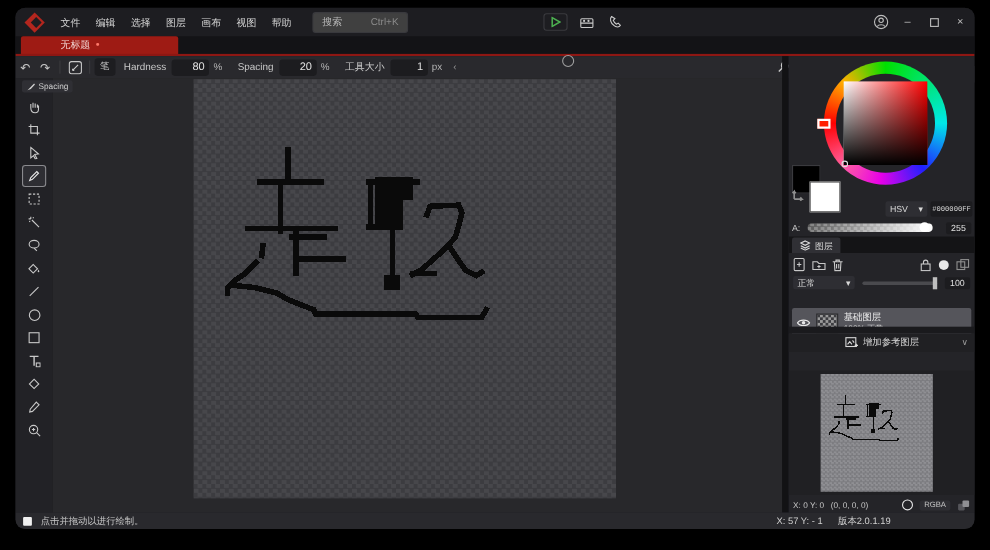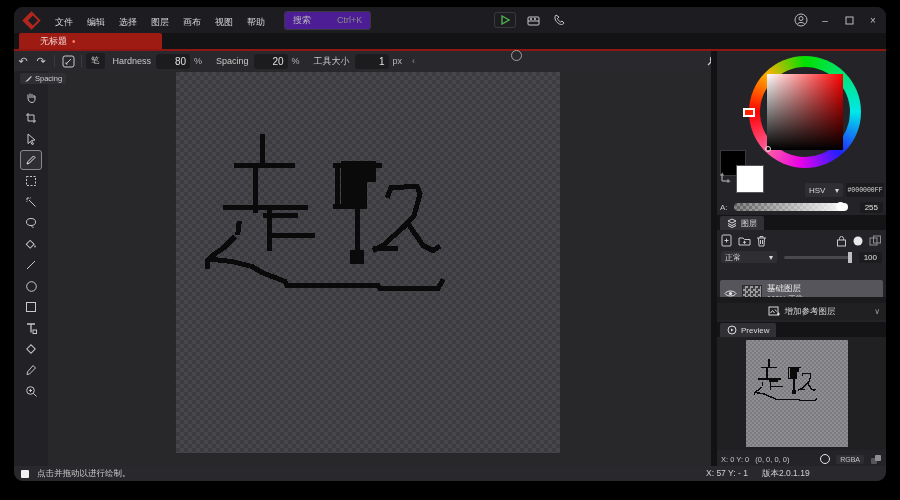--- a/index.html
+++ b/index.html
@@ -10,35 +10,35 @@
 
   
   #menubar { position:absolute; left:0; top:0; width:100%; height:26px;
              background:#1d1d21; display:flex; align-items:center; }
   #logo { width:13px; height:13px; background:#b3261e; transform:rotate(45deg);
           margin:0 10px 0 11px; position:relative; }
   #logo:after { content:""; position:absolute; left:3px; top:3px; width:7px; height:7px;
                 background:#1d1d21; transform:translate(1px,-1px); }
   .menu-item { font-size:9px; padding:3px 7px; color:#d6d6d6; cursor:default; }
   #searchbox { display:flex; align-items:center; gap:26px; margin-left:12px;
-               background:#4c1d95; border:1px solid #39393d; border-radius:3px;
+               background:#404040; border:1px solid #39393d; border-radius:3px;
                padding:2px 8px; font-size:9px; color:#b9b9b9; }
   #searchbox .shortcut { color:#8a8a8a; }
   #center-icons { position:absolute; left:480px; display:flex; align-items:center; gap:8px; }
   #play-btn { width:22px; height:16px; border:1px solid #3a3a3e; border-radius:3px;
               display:flex; align-items:center; justify-content:center; }
   #win-icons { position:absolute; right:4px; display:flex; align-items:center; gap:6px; }
   .winbtn { width:18px; height:18px; display:flex; align-items:center; justify-content:center;
             font-size:10px; color:#bdbdbd; }
   svg.ic { display:block; }
 
   
   #tabbar { position:absolute; left:0; top:26px; width:100%; height:16px; background:#131316; }
   #file-tab { position:absolute; left:5px; top:0; width:143px; height:16px; background:#9e1b14;
-              display:flex; align-items:center; gap:5px; padding-left:21px;
+              display:flex; align-items:center; gap:5px; padding-left:36px;
               font-size:9px; color:#f2d7d4; border-radius:2px 2px 0 0; }
   #file-tab .dot { color:#ff7a6b; font-size:10px; }
   #redline { position:absolute; left:0; top:42px; width:100%; height:2px; background:#8e1713; }
   #rp-tabs { position:absolute; left:704px; top:27px; width:168px; height:15px;
              display:flex; gap:1px; }
   .rp-tab { display:flex; align-items:center; gap:3px; padding:0 4px; font-size:7.5px;
             color:#bdbdbd; background:#232327; border-radius:2px 2px 0 0; white-space:nowrap; }
   .rp-tab.active { background:#3d3d42; color:#e8e8e8; }
   .rp-tab .ti { font-size:8px; }
 
@@ -485,29 +485,20 @@
     <div id="addref-btn">
       <svg class="ic" width="12" height="11" viewBox="0 0 12 11">
           <rect x="1" y="1" width="9" height="8" fill="none" stroke="#d8d8d8"></rect>
           <path d="M2.5 7 L4.5 4.5 L6.5 7 M7 3.5 L8.5 5.5" stroke="#d8d8d8" fill="none"></path>
           <path d="M9 8 H12 M10.5 6.5 V9.5" stroke="#d8d8d8"></path>
         </svg>
       <span>增加参考图层</span>
       <span id="addref-chev">∨</span>
     </div>
 
-    <div class="sec-tabrow" id="preview-tabrow">
-      <div class="sec-chip">
-        <svg class="ic" width="10" height="10" viewBox="0 0 10 10">
-            <circle cx="5" cy="5" r="4" fill="none" stroke="#dcdcdc"></circle>
-            <path d="M4 3.5 L6.5 5 L4 6.5 Z" fill="#dcdcdc"></path>
-          </svg>
-        <span>Preview</span>
-      </div>
-    </div>
     <div id="preview-area">
       <div id="preview-thumb">
         <svg width="102" height="107" viewBox="0 0 384 380">
             <use href="#sketch"></use>
           </svg>
       </div>
     </div>
     <div id="preview-coords">
       <span>X: 0 Y: 0</span>
       <span>(0, 0, 0, 0)</span>

